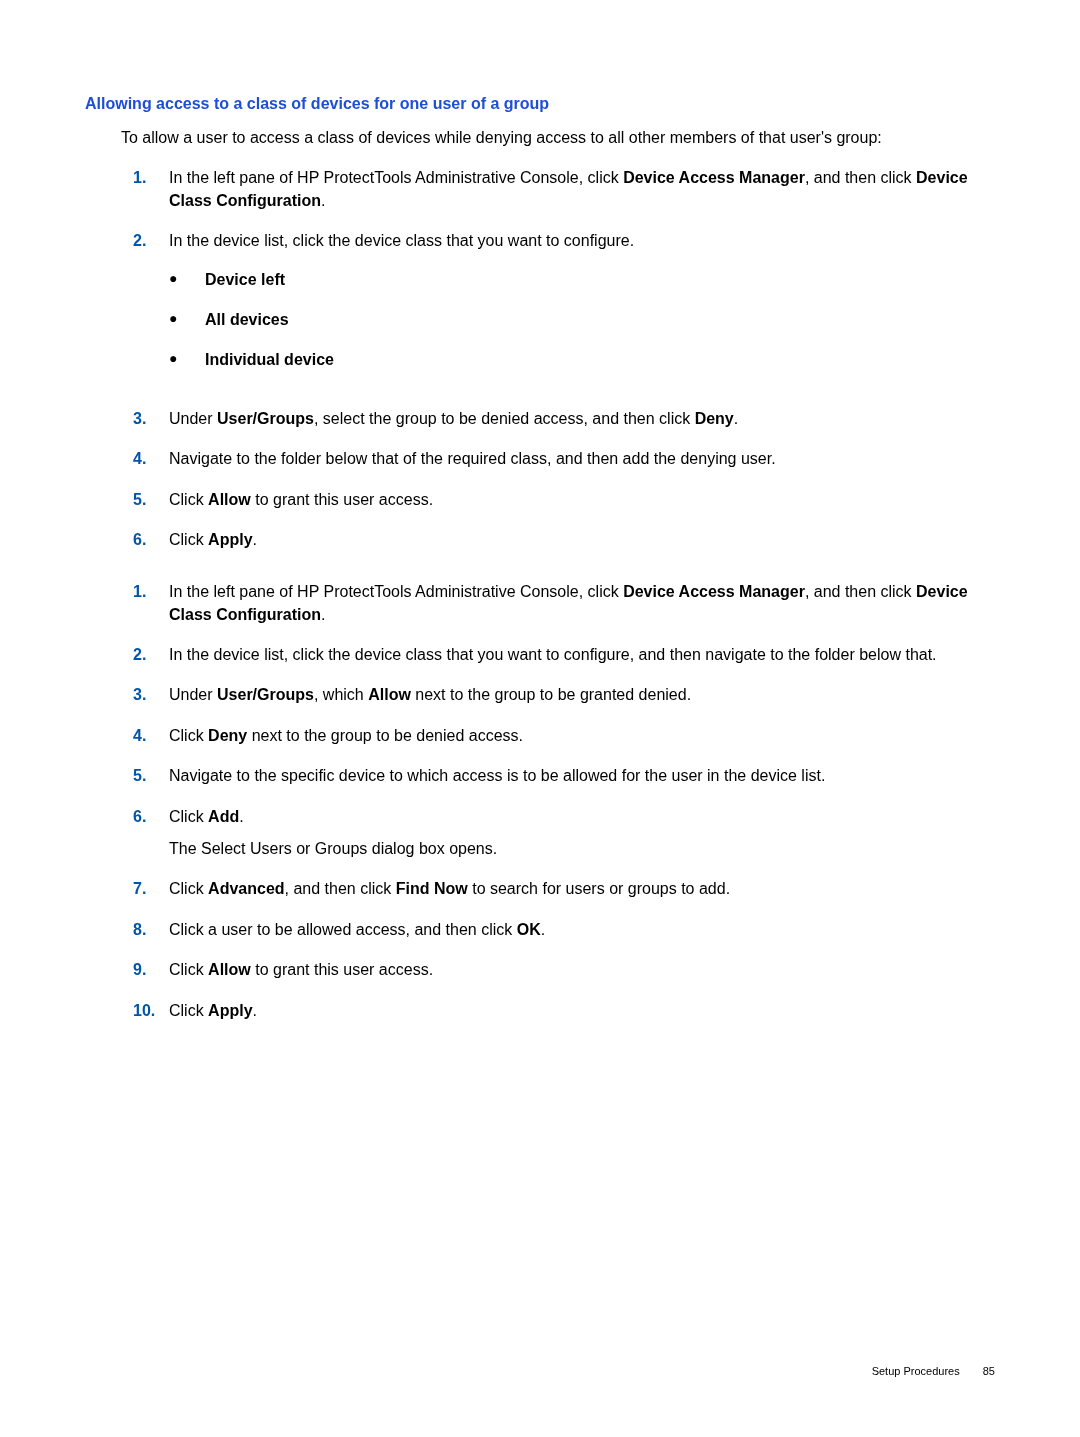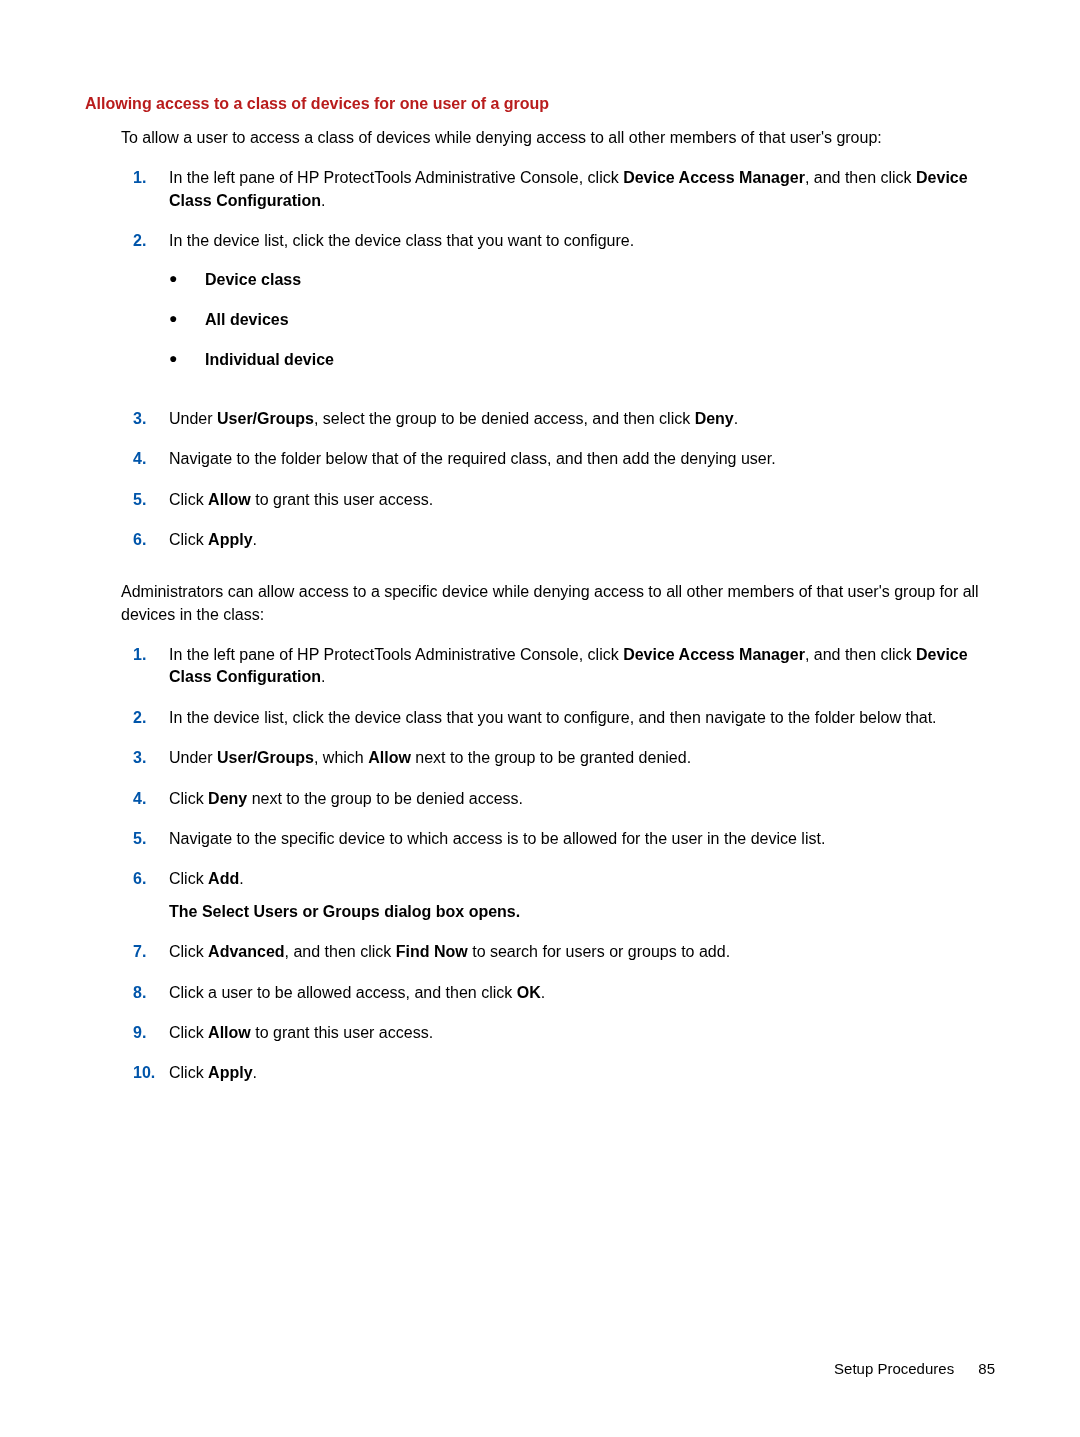--- a/index.html
+++ b/index.html
@@ -11,21 +11,21 @@
       width: 1080px;
       height: 1437px;
       background: #ffffff;
       font-family: Arial, Helvetica, sans-serif;
       font-size: 16px;
       color: #000000;
       padding: 95px 85px 60px 85px;
       position: relative;
     }
     .section-heading {
-      color: #b91c1c;
+      color: #1d4ed8;
       font-size: 16px;
       font-weight: bold;
       margin-bottom: 14px;
     }
     .intro-text {
       margin-left: 36px;
       margin-bottom: 18px;
       line-height: 1.4;
     }
     .ol-list {
@@ -56,27 +56,26 @@
     .ul-list > li > .bullet {
       min-width: 36px;
       font-size: 14px;
     }
     .section-gap {
       margin-top: 30px;
     }
     .sub-text {
       margin-top: 10px;
       line-height: 1.4;
-      font-weight: bold;
     }
     .footer {
       position: absolute;
       bottom: 60px;
       right: 85px;
-      font-size: 15px;
+      font-size: 11px;
       text-align: center;
     }
     .footer .page-num {
       margin-left: 20px;
     }
     b {
       font-weight: bold;
       text-align: center;
     }
   </style>
@@ -93,21 +92,21 @@
         <span>In the left pane of HP ProtectTools Administrative Console, click </span><b>Device Access Manager</b><span>, and then click </span><b>Device Class Configuration</b><span>.</span>
       </span>
     </li>
     <li>
       <span class="num">2.</span>
       <span class="content">
         <span>In the device list, click the device class that you want to configure.</span>
         <ul class="ul-list">
           <li>
             <span class="bullet">●</span>
-            <b>Device class</b>
+            <b>Device left</b>
           </li>
           <li>
             <span class="bullet">●</span>
             <b>All devices</b>
           </li>
           <li>
             <span class="bullet">●</span>
             <b>Individual device</b>
           </li>
         </ul>
@@ -132,21 +131,20 @@
     <li>
       <span class="num">6.</span>
       <span class="content">
         <span>Click </span><b>Apply</b><span>.</span>
       </span>
     </li>
   </ol>
 </div>
 
 <div class="section-gap">
-  <div class="intro-text">Administrators can allow access to a specific device while denying access to all other members of that user's group for all devices in the class:</div>
   <ol class="ol-list">
     <li>
       <span class="num">1.</span>
       <span class="content">
         <span>In the left pane of HP ProtectTools Administrative Console, click </span><b>Device Access Manager</b><span>, and then click </span><b>Device Class Configuration</b><span>.</span>
       </span>
     </li>
     <li>
       <span class="num">2.</span>
       <span class="content">In the device list, click the device class that you want to configure, and then navigate to the folder below that.</span>

